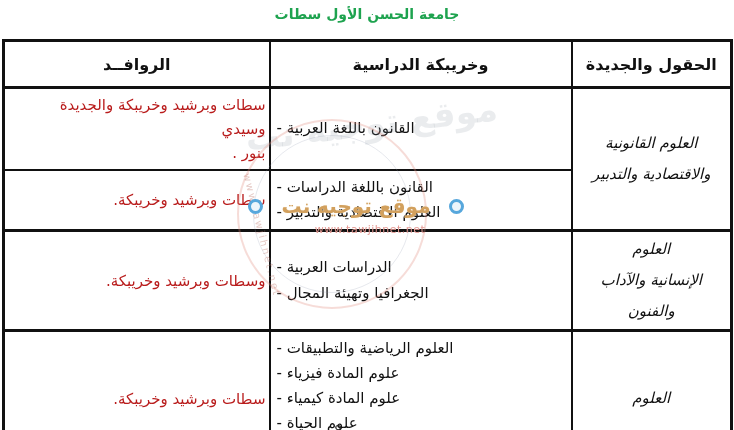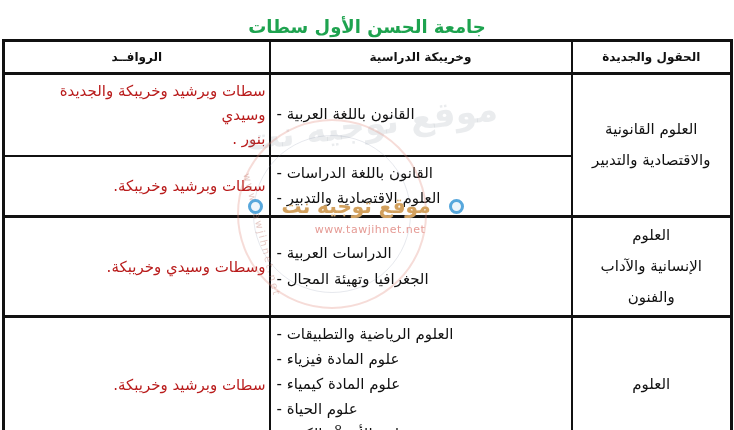--- a/index.html
+++ b/index.html
@@ -2,36 +2,36 @@
 <html lang="ar"><head>
 <meta charset="utf-8">
 <style>
   html,body{margin:0;padding:0;}
   body{
     width:734px;height:430px;position:relative;overflow:hidden;
     background:#ffffff;
     font-family:"DejaVu Sans", sans-serif;
   }
   .page-title{
-    margin:16px 0 0 0;text-align:center;
-    font-size:18px;font-weight:bold;color:#1ea34f;
+    margin:6px 0 0 0;text-align:center;
+    font-size:14px;font-weight:bold;color:#1ea34f;
   }
   table.programs{
     position:absolute;top:39px;left:2px;width:730px;
     border-collapse:collapse;table-layout:fixed;
     border:3px solid #111;
     background:transparent;
   }
   th,td{border:2px solid #111;white-space:pre-line;vertical-align:middle;}
   thead th{
-    font-size:12px;font-weight:bold;text-align:center;
-    height:28px;padding:1px 4px;color:#111;
+    font-size:16px;font-weight:bold;text-align:center;
+    height:28px;padding:8px 4px;color:#111;
   }
   tr.g-first td{border-top:3px solid #111;}
-  td.hoqol{text-align:center;font-size:15px;line-height:2.05;padding:2px 6px;color:#111;}
+  td.hoqol{text-align:center;font-size:15px;line-height:2.05;padding:2px 6px;color:#111;font-style:italic;}
   td.masalik{direction:ltr;font-size:15px;line-height:1.68;padding:4px 10px 4px 6px;color:#111;}
   td.rawafid{text-align:right;font-size:15px;line-height:1.6;padding:4px 3px 4px 12px;color:#b91c1c;}
   tr.r1{height:58px}
   tr.r2{height:60px}
   tr.r3{height:94px}
   tr.r4{height:125px}
 
   
   .wm{position:absolute;pointer-events:none;z-index:3;}
   .wm-ghost{
@@ -107,21 +107,21 @@
         <td class="masalik">- القانون باللغة الدراسات
 - العلوم الاقتصادية والتدبير</td>
         <td class="rawafid">سطات وبرشيد وخريبكة.</td>
       </tr>
       <tr class="g-first r3">
         <td class="hoqol">العلوم
 الإنسانية والآداب
 والفنون</td>
         <td class="masalik">- الدراسات العربية
 - الجغرافيا وتهيئة المجال</td>
-        <td class="rawafid">وسطات وسيدي وخريبكة.</td>
+        <td class="rawafid">وسطات وبرشيد وخريبكة.</td>
       </tr>
       <tr class="g-first r4">
         <td class="hoqol">العلوم</td>
         <td class="masalik">- العلوم الرياضية والتطبيقات
 - علوم المادة فيزياء
 - علوم المادة كيمياء
 - علوم الحياة
 - علوم الأرض والكون</td>
         <td class="rawafid">سطات وبرشيد وخريبكة.</td>
       </tr>

